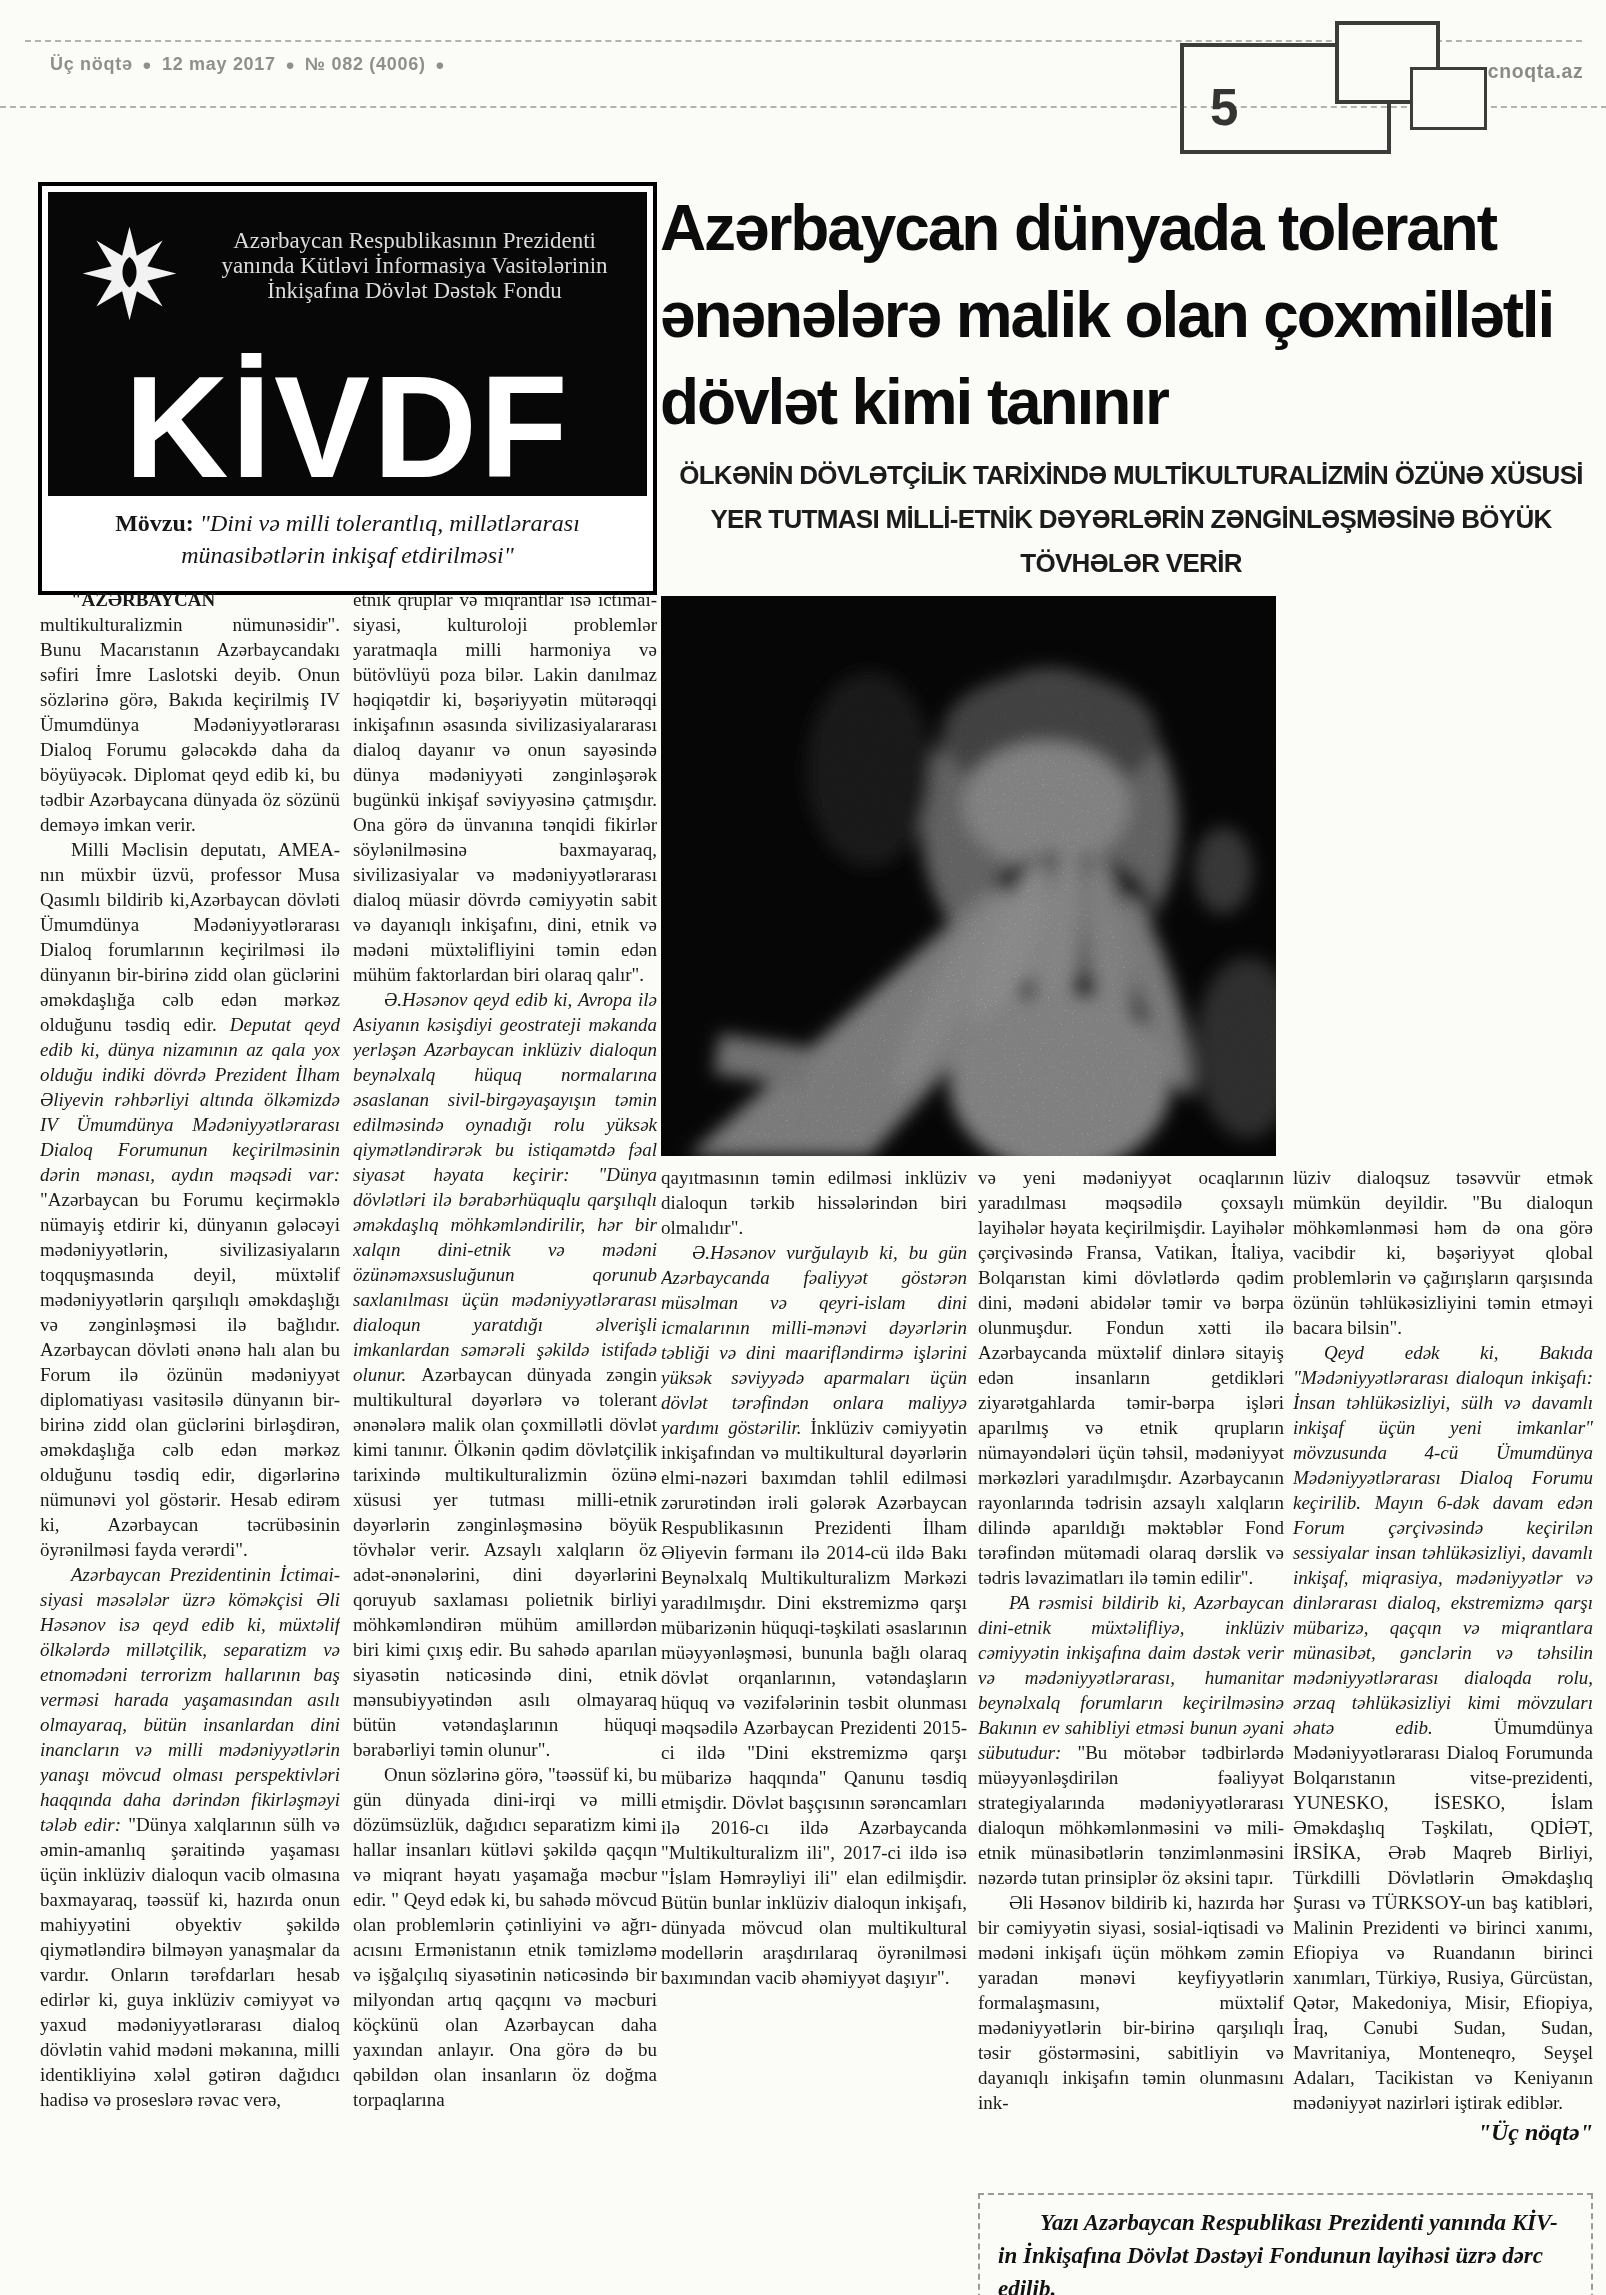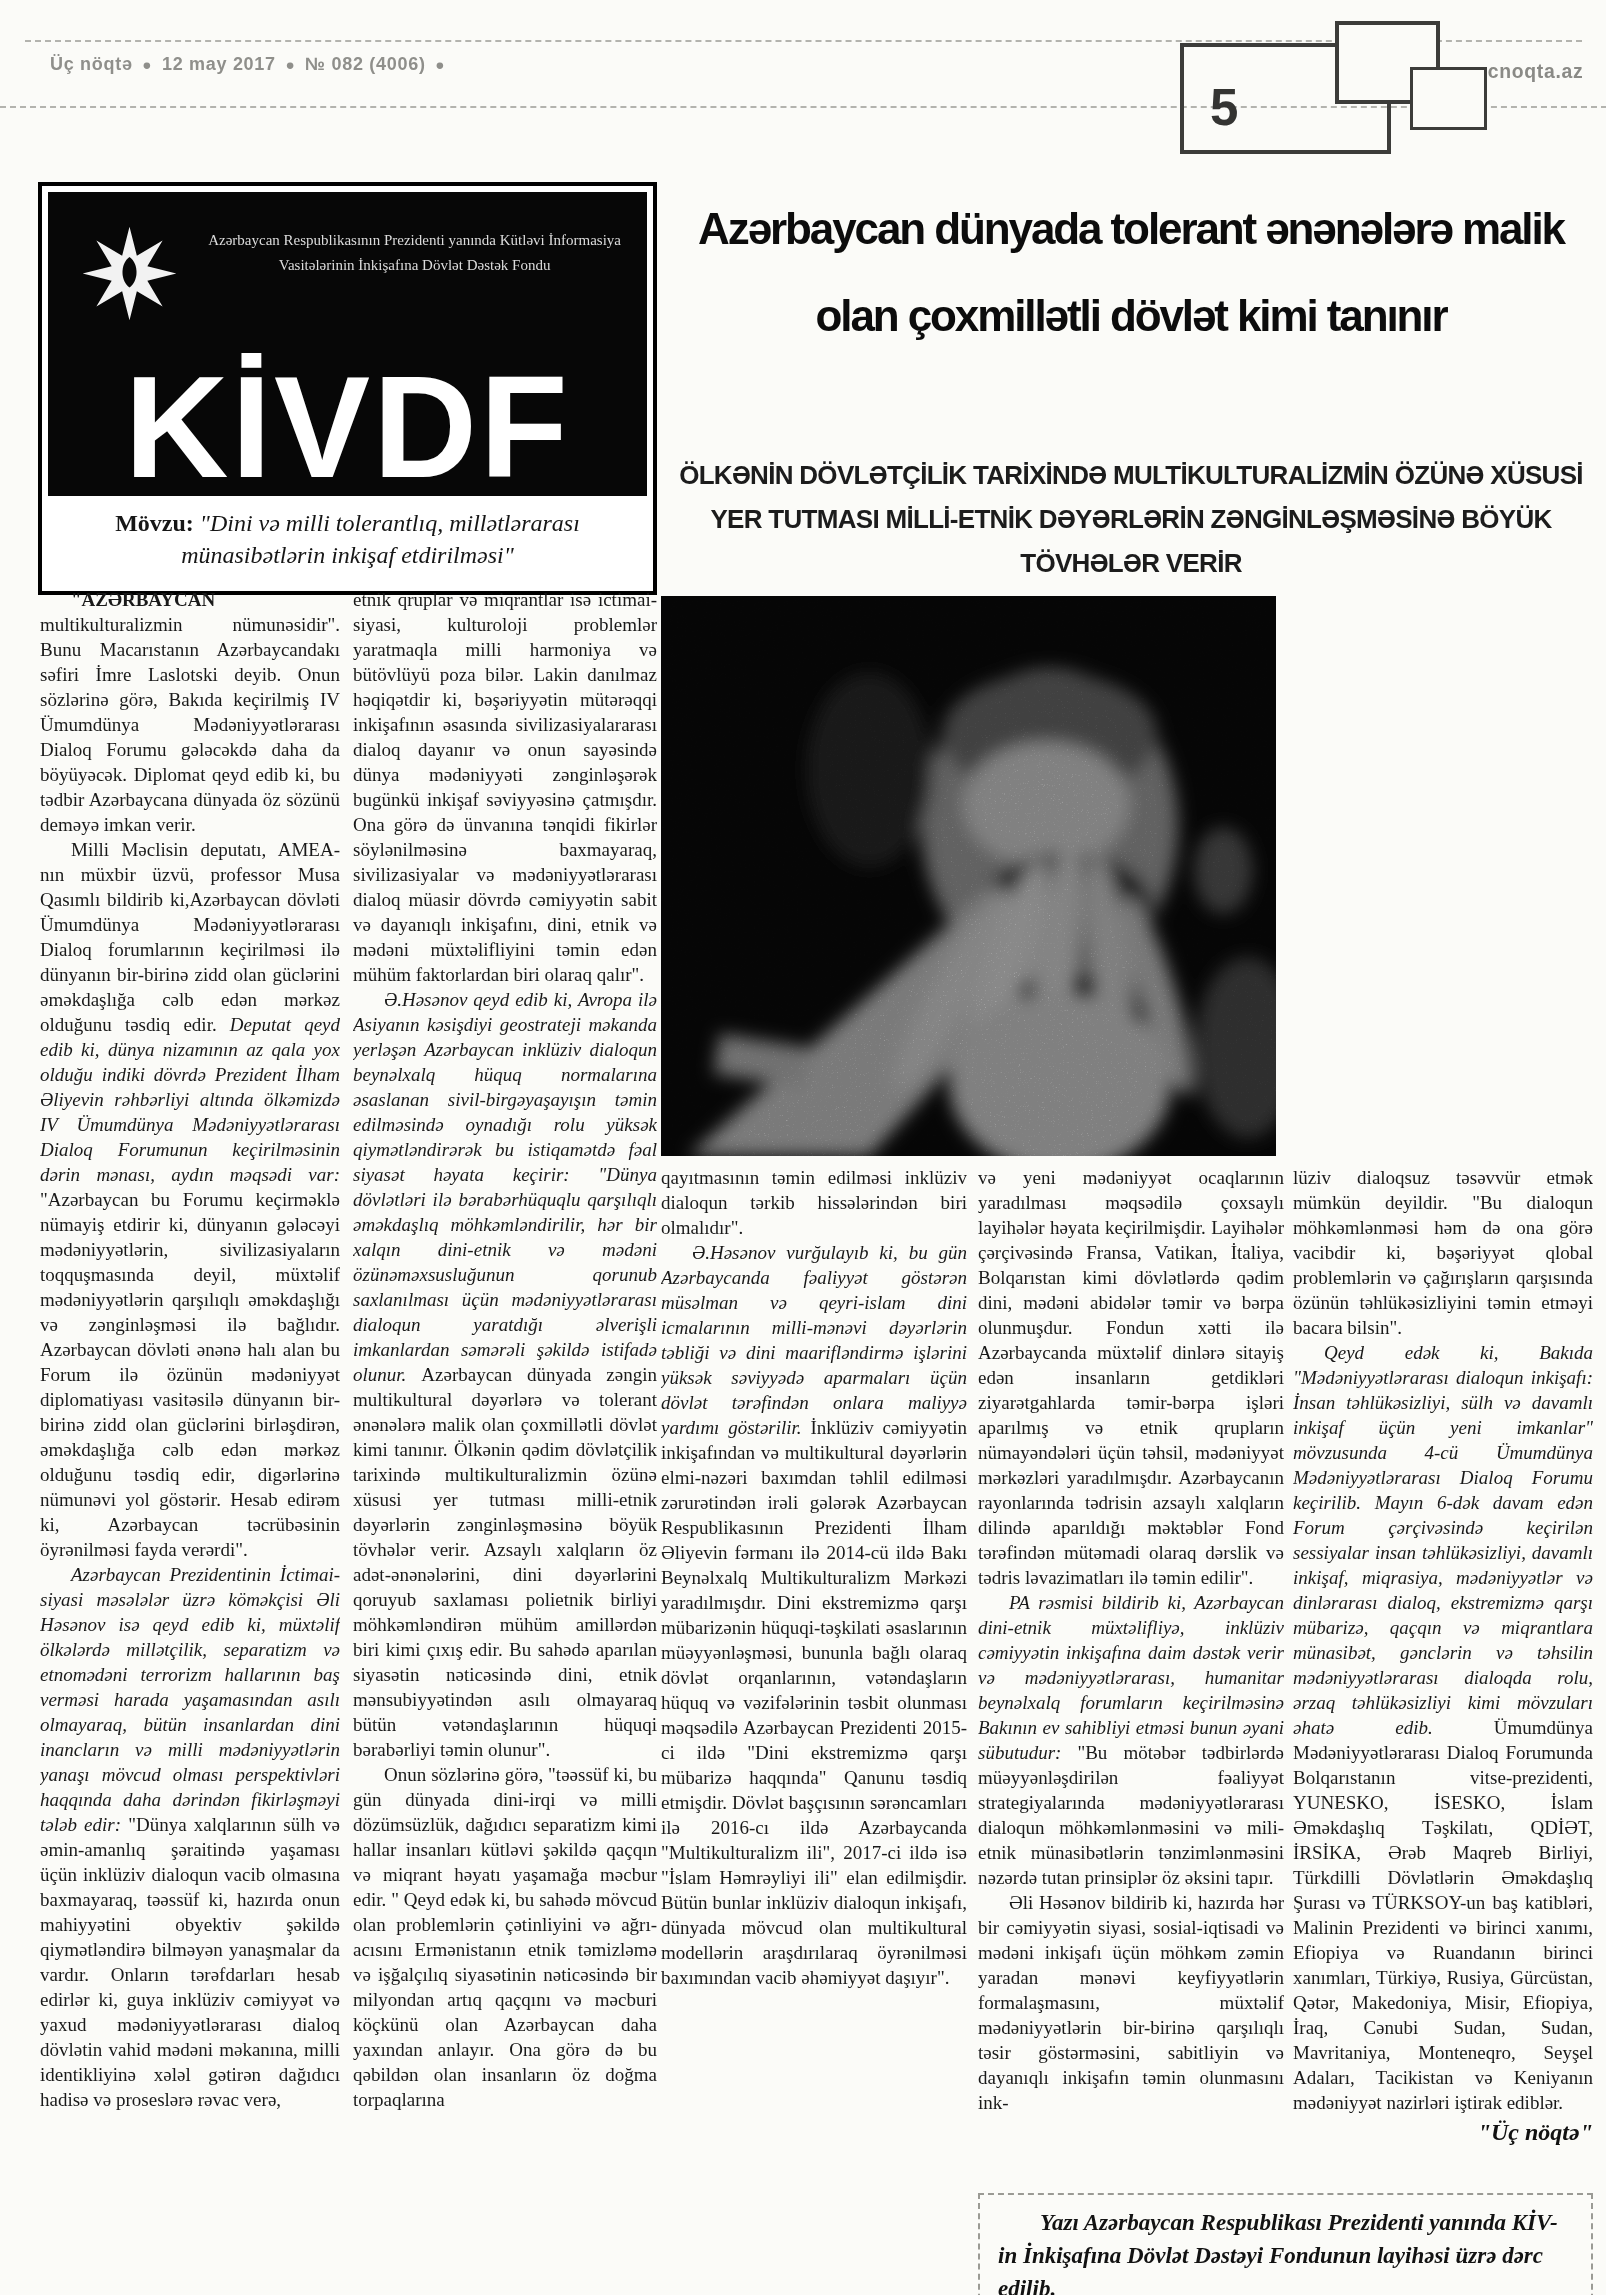--- a/index.html
+++ b/index.html
@@ -31,37 +31,37 @@
   }
   
   #fund-box{
     position:absolute;left:38px;top:182px;width:619px;box-sizing:border-box;
     border:4.9px solid #000;background:#fff;padding:5.6px;
   }
   #fund-black{position:relative;background:#070707;height:304px;overflow:hidden;}
   #fund-star{position:absolute;left:23.6px;top:23.6px;width:117px;height:117px;}
   #fund-org{
     position:absolute;left:149px;top:36px;width:436px;text-align:center;
-    color:#dcdcdc;font-size:15px;line-height:25px;
+    color:#dcdcdc;font-size:23px;line-height:25px;
   }
   #fund-acronym{
     position:absolute;left:0;right:0;bottom:-5.6px;text-align:center;color:#fff;
     font-family:"Liberation Sans",sans-serif;font-weight:bold;font-size:144px;
     line-height:146px;letter-spacing:2.8px;
   }
   #fund-topic{
     padding:11px 18px 15.3px;text-align:center;font-size:24px;line-height:32px;background:#fff;
   }
   #fund-topic .lbl{font-weight:bold;text-align:right;}
   #fund-topic .txt{font-style:italic;}
   
   #headline{
-    position:absolute;left:660px;top:185px;width:942px;text-align:center;
+    position:absolute;left:660px;top:185px;width:942px;
     font-family:"Liberation Sans",sans-serif;font-weight:bold;color:#0c0c0c;
-    font-size:44px;line-height:87px;letter-spacing:-2.1px;
+    font-size:64px;line-height:87px;letter-spacing:-2.1px;
   }
   #subheadline{
     position:absolute;left:660px;top:453px;width:942px;text-align:center;
     font-family:"Liberation Sans",sans-serif;font-weight:bold;color:#1c1c1c;
     font-size:26px;line-height:44px;letter-spacing:-0.7px;
   }
   
   #photo{position:absolute;left:661px;top:596px;width:615px;height:560px;}
   #photo svg{display:block;width:100%;height:100%;}
   

